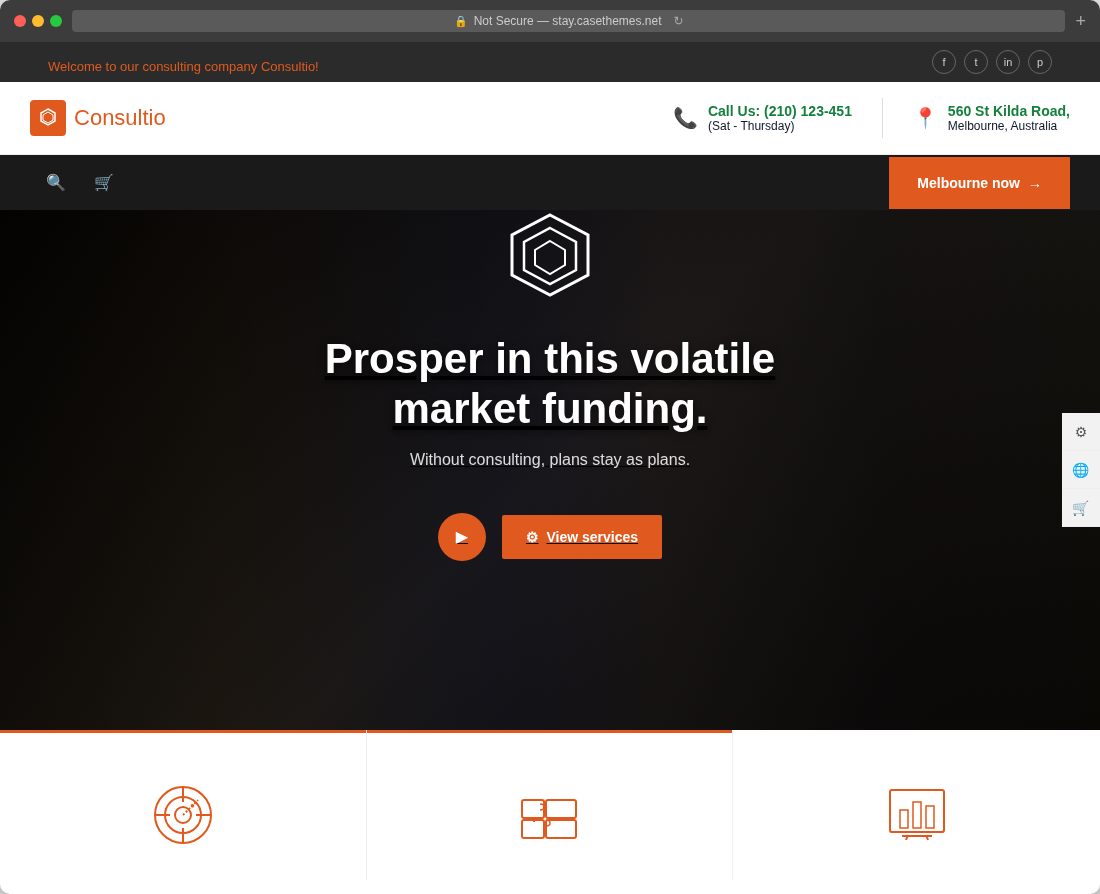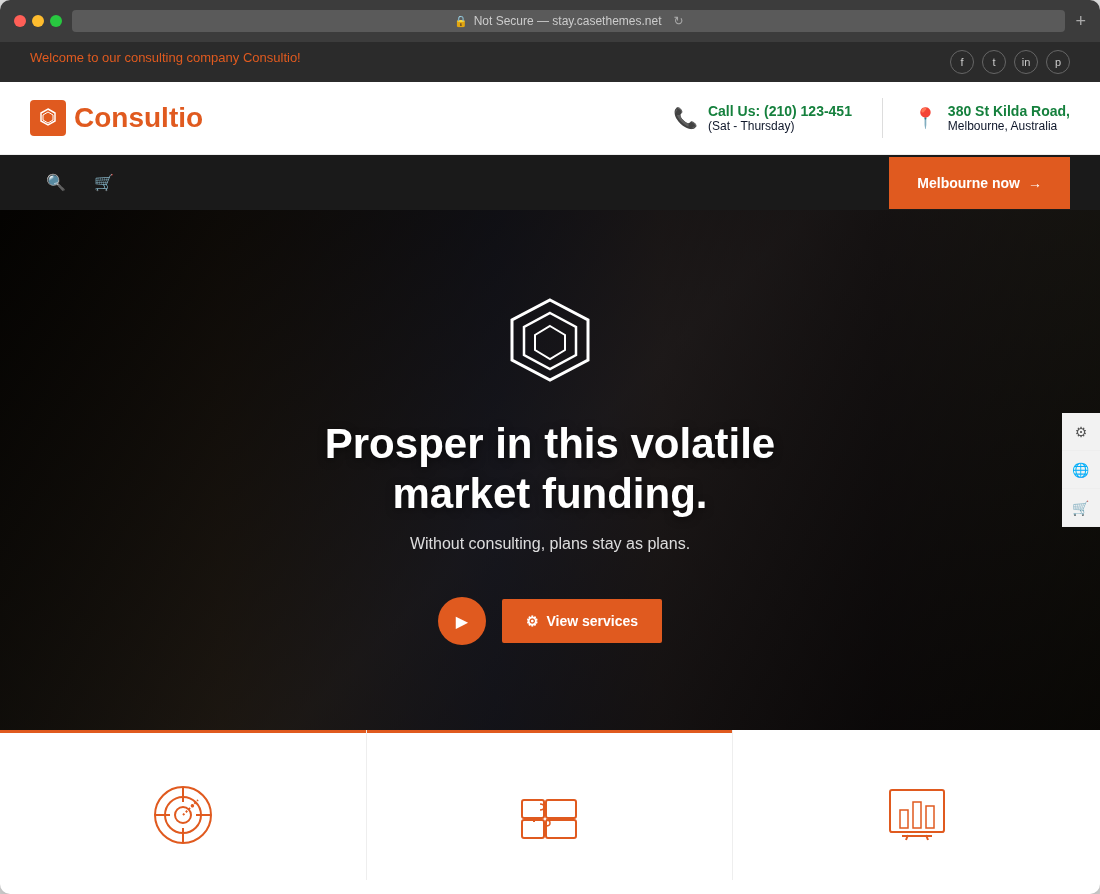--- a/index.html
+++ b/index.html
@@ -45,24 +45,24 @@
       font-size: 18px;
       cursor: pointer;
     }
     .lock-icon { color: #aaa; font-size: 11px; }
 
     
     .top-bar {
       background: #2b2b2b;
       color: #ccc;
       font-size: 13px;
-      padding: 8px 30px;
+      padding: 8px 48px;
       display: flex;
       justify-content: space-between;
-      align-items: flex-start;
+      align-items: flex-end;
     }
     .top-bar-left span { color: #e05a1f; }
     .top-bar-right { display: flex; gap: 8px; }
     .social-icon {
       width: 24px; height: 24px;
       border-radius: 50%;
       border: 1px solid #666;
       display: flex; align-items: center; justify-content: center;
       font-size: 11px; color: #ccc; cursor: pointer;
     }
@@ -77,21 +77,21 @@
       border-bottom: 1px solid #eee;
     }
     .logo { display: flex; align-items: center; gap: 8px; text-decoration: none; }
     .logo-icon {
       width: 36px; height: 36px;
       background: #e05a1f;
       border-radius: 4px;
       display: flex; align-items: center; justify-content: center;
     }
     .logo-icon svg { width: 22px; height: 22px; }
-    .logo-text { font-size: 28px; font-weight: 700; color: #222; }
+    .logo-text { font-size: 22px; font-weight: 400; color: #222; }
     .logo-text span { color: #e05a1f; }
     .header-contacts { display: flex; align-items: center; gap: 30px; }
     .contact-item { display: flex; align-items: center; gap: 10px; }
     .contact-icon { color: #e05a1f; font-size: 20px; }
     .contact-label { font-size: 12px; color: #0f172a; }
     .contact-value { font-size: 14px; font-weight: 700; color: #15803d; }
     .contact-divider { width: 1px; height: 40px; background: #ddd; }
 
     
     .main-nav {
@@ -123,21 +123,21 @@
       display: flex; align-items: center; gap: 8px;
       margin-left: auto;
       white-space: nowrap;
     }
 
     
     .hero {
       position: relative;
       height: 520px;
       overflow: hidden;
-      display: flex; align-items: center; justify-content: center;
+      display: flex; justify-content: center; text-decoration: underline;
     }
     .hero-bg {
       position: absolute; inset: 0;
       background: linear-gradient(135deg, rgba(0,0,0,0.85) 0%, rgba(20,20,20,0.6) 50%, rgba(0,0,0,0.75) 100%);
       z-index: 1;
     }
 
     
     .hero-photo-overlay {
       position: absolute; inset: 0; z-index: 0;
@@ -285,21 +285,21 @@
         <div class="contact-icon">📞</div>
         <div>
           <div class="contact-value">Call Us: (210) 123-451</div>
           <div class="contact-label">(Sat - Thursday)</div>
         </div>
       </div>
       <div class="contact-divider"></div>
       <div class="contact-item">
         <div class="contact-icon">📍</div>
         <div>
-          <div class="contact-value">380 St Kilda Road,</div>
+          <div class="contact-value">560 St Kilda Road,</div>
           <div class="contact-label">Melbourne, Australia</div>
         </div>
       </div>
     </div>
   </div>
 
   <div class="main-nav">
     <div class="nav-icons">
       <div class="nav-icon">🔍</div>
       <div class="nav-icon">🛒</div>

